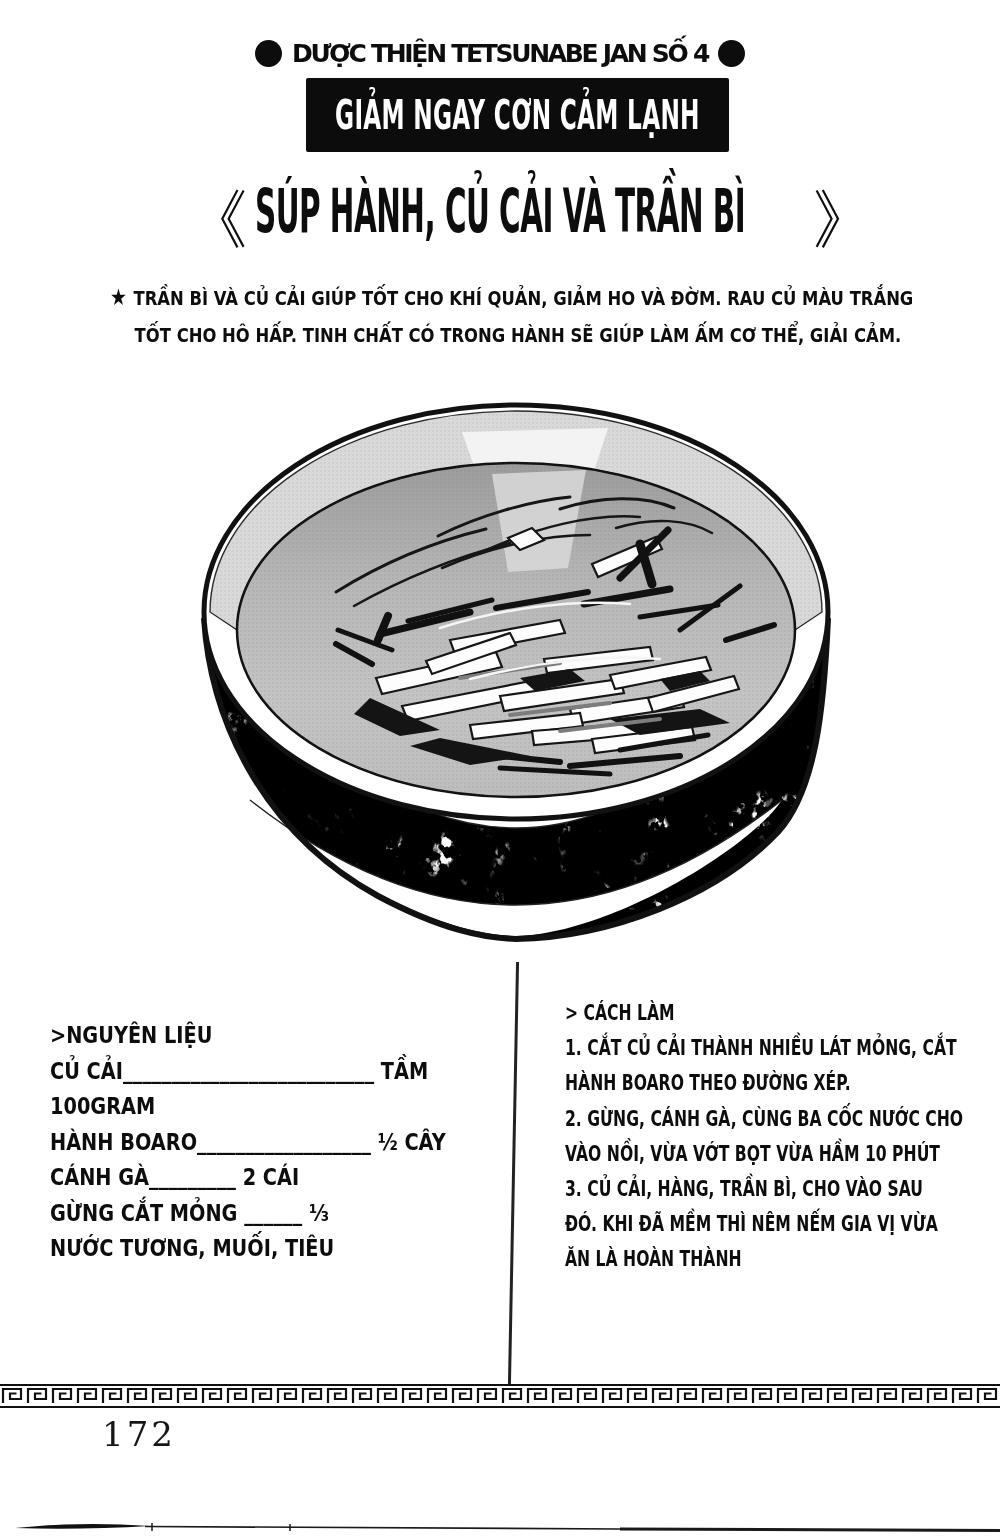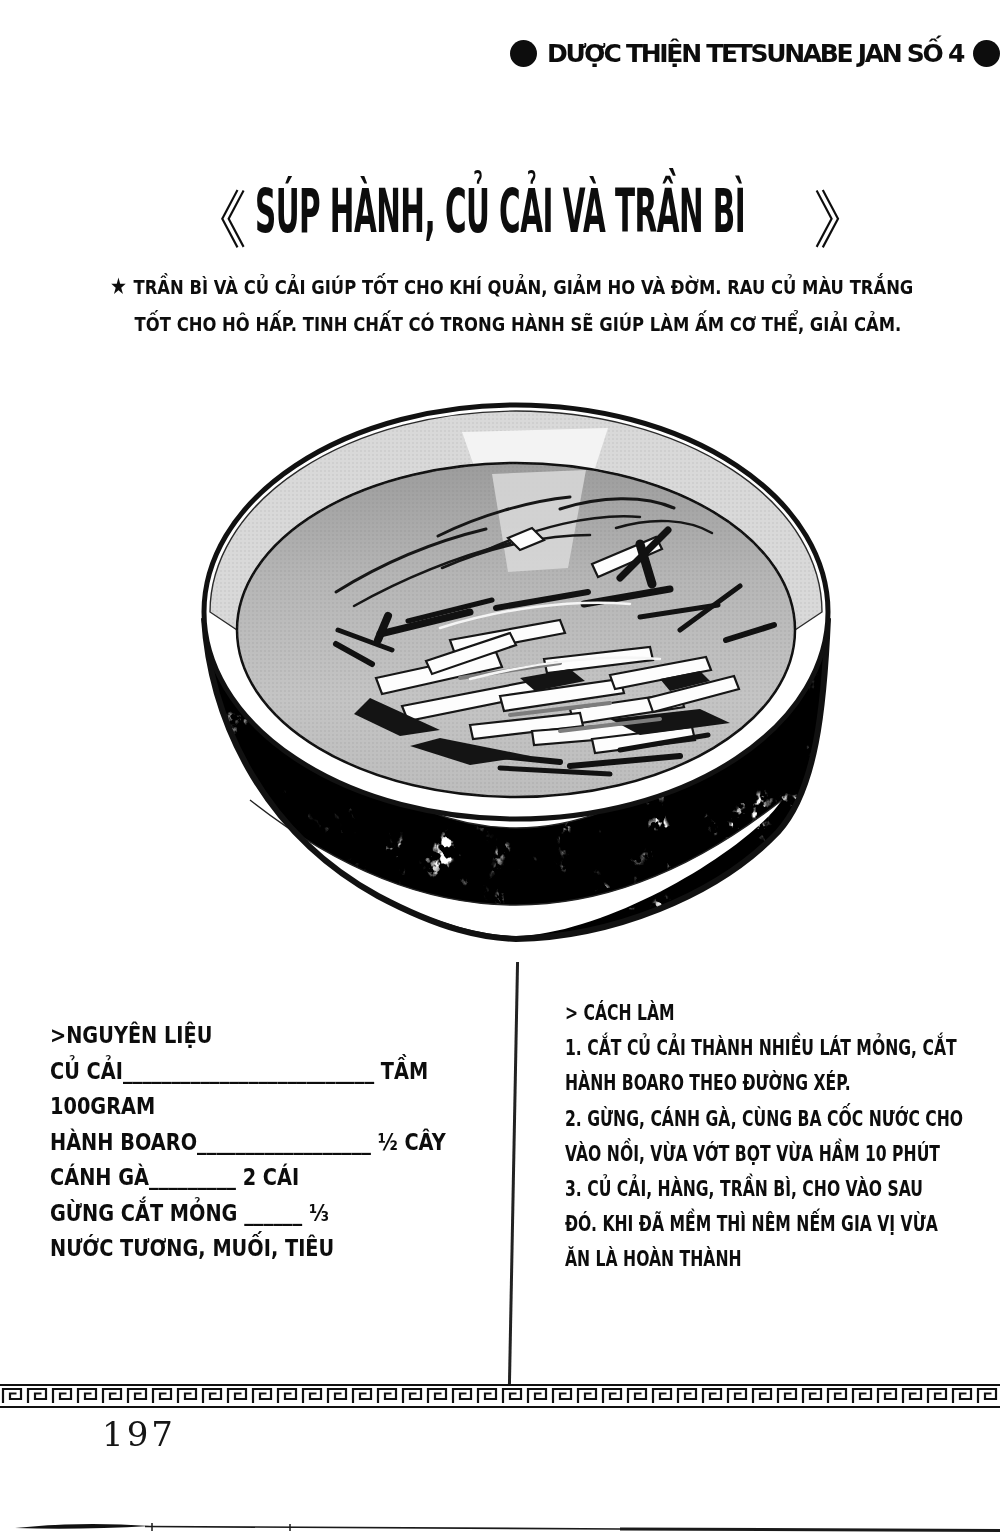--- a/index.html
+++ b/index.html
@@ -4,21 +4,21 @@
 <style>
   html,body{margin:0;padding:0;background:#e8e8e8;}
   .page{
     position:relative;width:1000px;height:1538px;margin:0 auto;
     background:#ffffff;overflow:hidden;color:#0d0d0d;
     font-family:"DejaVu Sans","Liberation Sans",sans-serif;
   }
   
   .header-row{
     position:absolute;top:36px;left:0;width:1000px;height:34px;
-    display:flex;align-items:center;justify-content:flex-end;gap:10px;
+    display:flex;align-items:center;justify-content:center;gap:10px;
   }
   .dot{width:27px;height:27px;border-radius:50%;background:#0d0d0d;flex:0 0 auto;}
   .series{
     font-size:25px;font-weight:bold;letter-spacing:-2.3px;white-space:nowrap;
   }
   .banner{
     position:absolute;left:306px;top:78px;width:423px;height:74px;
     background:#0c0c0c;border-radius:2px;
     display:flex;align-items:center;justify-content:center;
   }
@@ -30,21 +30,21 @@
   .title-row{position:absolute;top:176px;left:0;width:1000px;height:80px;}
   .brk{position:absolute;top:2px;font-size:62px;font-weight:400;transform:scaleY(1.05);}
   .brk.open{left:186px;}
   .brk.close{left:812px;}
   .title-text{
     position:absolute;left:0;right:0;top:0;text-align:center;
     font-size:60px;font-weight:bold;white-space:nowrap;
     transform:scaleX(0.49);transform-origin:center;letter-spacing:-1px;
   }
   
-  .intro{position:absolute;left:110px;top:268px;width:880px;}
+  .intro{position:absolute;left:110px;top:279px;width:880px;}
   .intro-line{
     font-size:20px;font-weight:bold;white-space:nowrap;line-height:37px;
     transform:scaleX(0.82);transform-origin:left center;
   }
   .intro-line .star{font-size:23px;margin-right:8px;}
   .intro-line.l2{padding-left:30px;}
   
   .col-left{position:absolute;left:50px;top:984px;width:470px;margin-top:34px;}
   .col-left .ln{
     font-size:23px;font-weight:bold;white-space:nowrap;line-height:35.5px;
@@ -73,20 +73,23 @@
 <body>
 
 <div class="page">
 
   <div class="header-row">
     <span class="dot"></span>
     <span class="series">DƯỢC THIỆN TETSUNABE JAN SỐ 4</span>
     <span class="dot"></span>
   </div>
 
+  <div class="banner">
+    <span>GIẢM NGAY CƠN CẢM LẠNH</span>
+  </div>
 
   <div class="title-row">
     <span class="brk open">《</span>
     <span class="title-text">SÚP HÀNH, CỦ CẢI VÀ TRẦN BÌ</span>
     <span class="brk close">》</span>
   </div>
 
   <div class="intro">
     <div class="intro-line l1"><span class="star">★</span><span>TRẦN BÌ VÀ CỦ CẢI GIÚP TỐT CHO KHÍ QUẢN, GIẢM HO VÀ ĐỜM. RAU CỦ MÀU TRẮNG</span></div>
     <div class="intro-line l2">TỐT CHO HÔ HẤP. TINH CHẤT CÓ TRONG HÀNH SẼ GIÚP LÀM ẤM CƠ THỂ, GIẢI CẢM.</div>
@@ -239,21 +242,21 @@
     <defs>
       <pattern id="key" width="25" height="26" patternUnits="userSpaceOnUse">
         <path d="M3,20 V6 H21 V16 H10 V10.5 H16.5" fill="none" stroke="#111" stroke-width="2.2"></path>
       </pattern>
     </defs>
     <line x1="0" y1="2" x2="1000" y2="2" stroke="#111" stroke-width="2"></line>
     <rect x="0" y="0" width="1000" height="26" fill="url(#key)"></rect>
     <line x1="0" y1="24" x2="1000" y2="24" stroke="#111" stroke-width="2"></line>
   </svg>
 
-  <div class="page-num">197</div>
+  <div class="page-num">172</div>
 
   <svg class="bottom-edge" viewBox="0 0 1000 16" xmlns="http://www.w3.org/2000/svg">
     <path d="M15,8 Q80,1 150,6 Q80,10 15,8 Z" fill="#111"></path>
     <line x1="145" y1="6.5" x2="620" y2="9" stroke="#1a1a1a" stroke-width="1.6"></line>
     <line x1="620" y1="9" x2="1000" y2="10.5" stroke="#1a1a1a" stroke-width="3"></line>
     <line x1="152" y1="3" x2="152" y2="11" stroke="#1a1a1a" stroke-width="1.5"></line>
     <line x1="290" y1="4" x2="290" y2="11" stroke="#1a1a1a" stroke-width="1.5"></line>
   </svg>
 
 </div>

